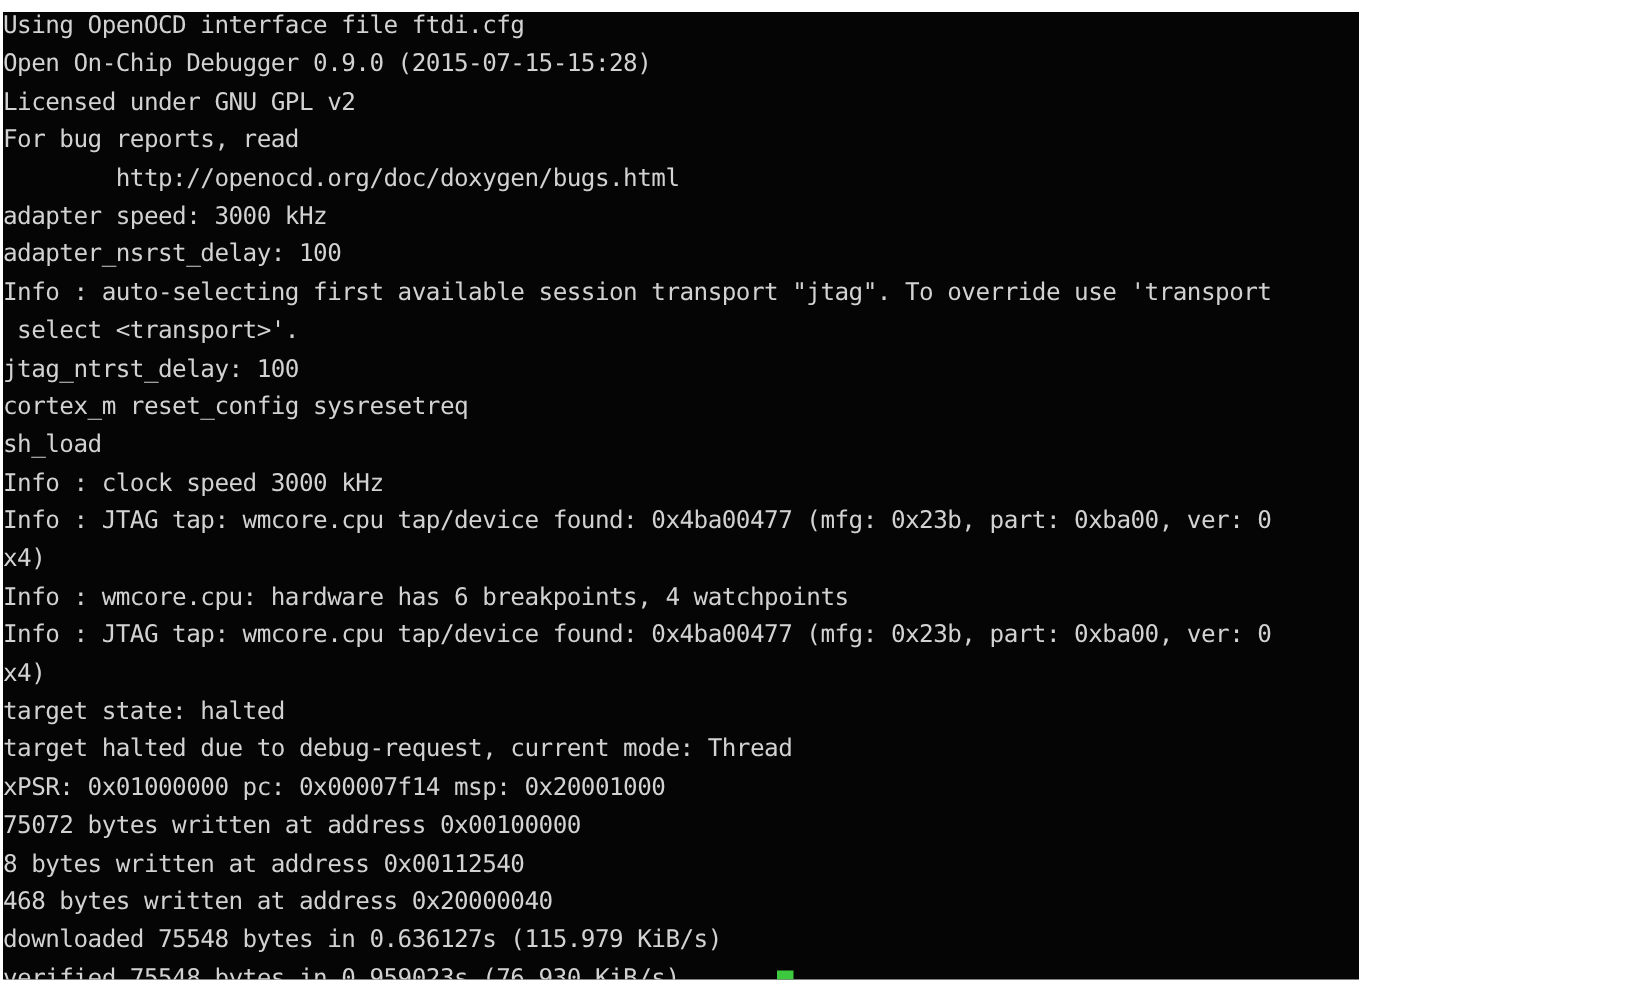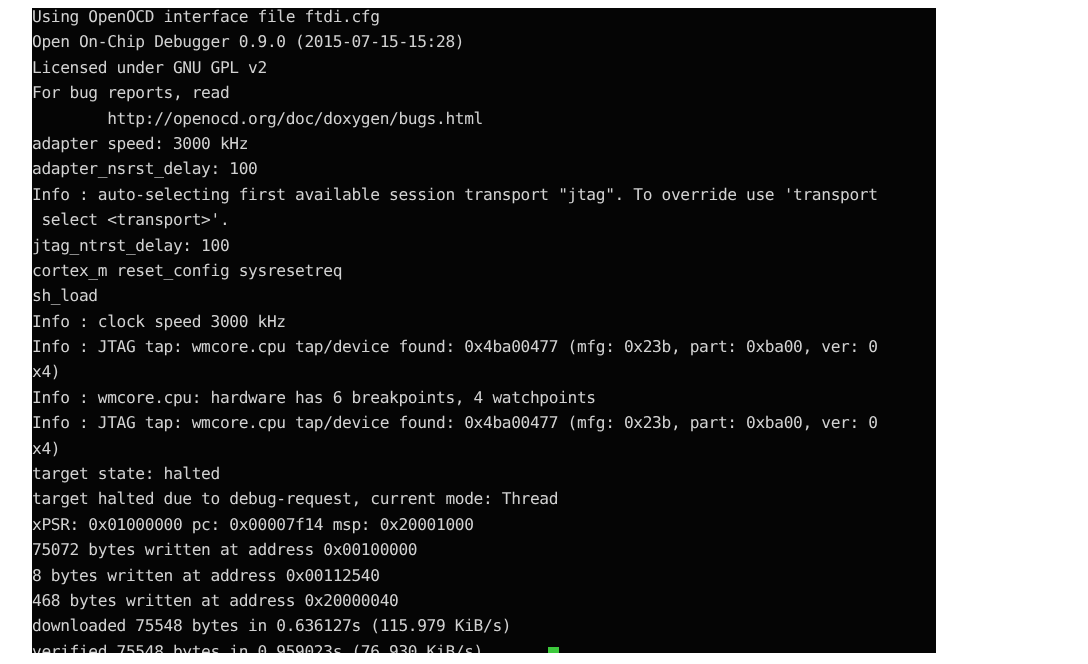--- a/index.html
+++ b/index.html
@@ -21,21 +21,20 @@
 
   
   #terminal {
     position: absolute;
     left: 2px;
     top: 8px;
     width: 904px;
     height: 645px;
     background: #050505;
     overflow: hidden;
-    margin-left: 30px;
   }
 
   #console-output {
     position: absolute;
     left: 0px;
     top: -4px;
     width: 1400px;
     font-family: "DejaVu Sans Mono", "Liberation Mono", monospace;
     font-size: 16.2px;
     line-height: 25.4px;

